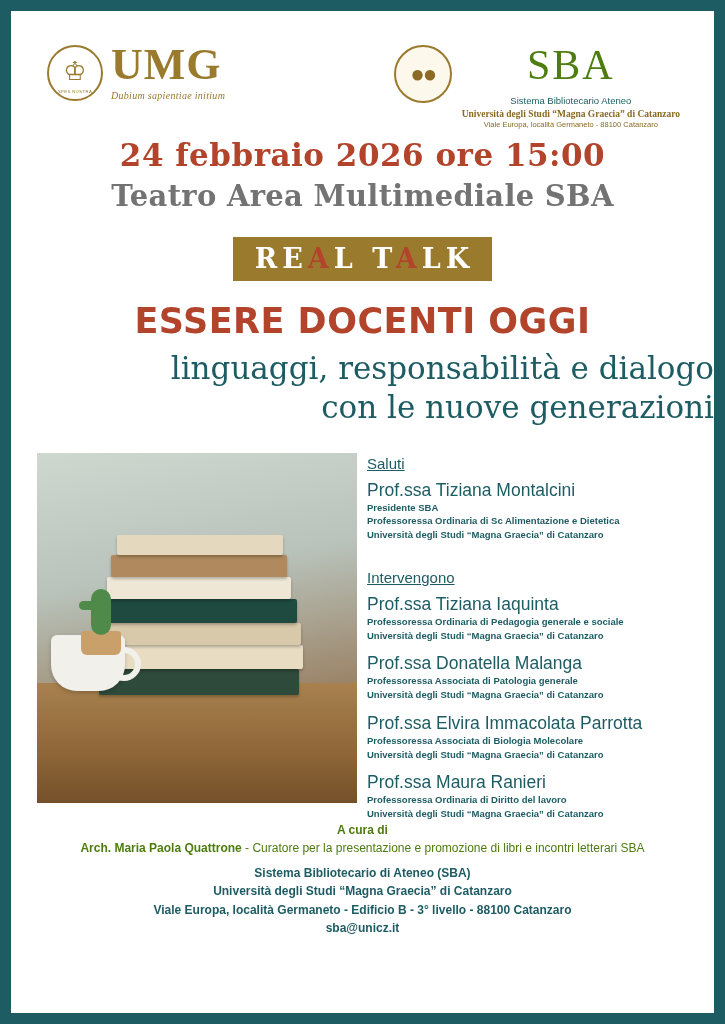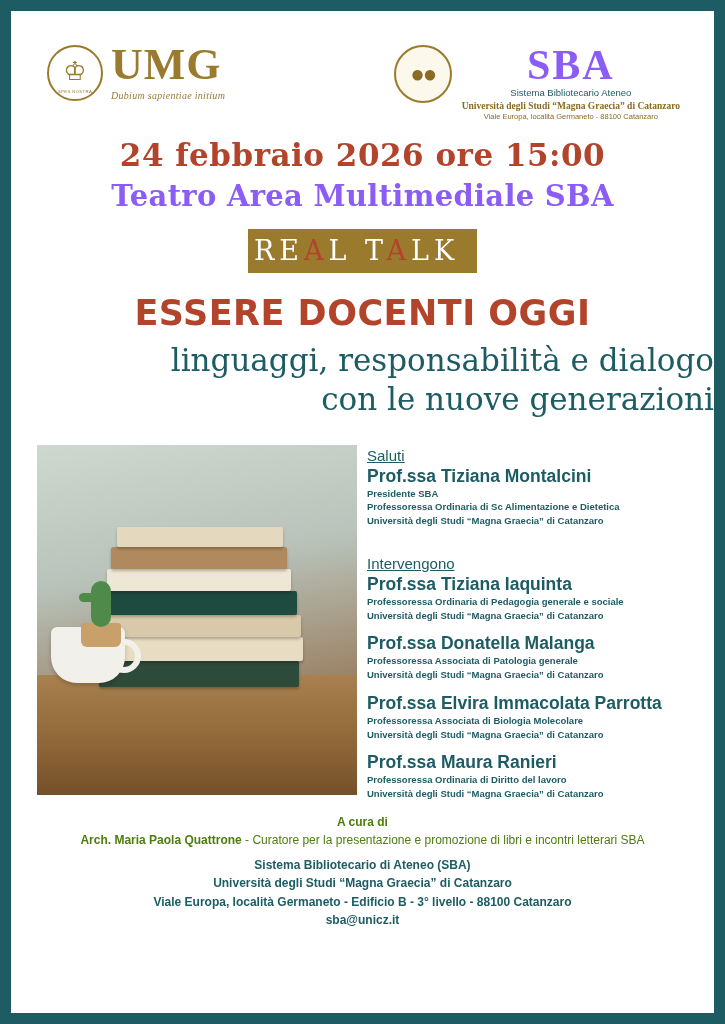--- a/index.html
+++ b/index.html
@@ -115,29 +115,29 @@
     color: #8a6a25;
     letter-spacing: -2px;
   }
   .sba-right {
     margin-left: 10px;
     text-align: center;
   }
   .sba-right .sba-big {
     font-family: "Liberation Serif", serif;
     font-size: 42px;
-    font-weight: bold;
-    color: #8b5cf6;
+    font-weight: normal;
+    color: #4d7c0f;
     line-height: 0.98;
     letter-spacing: 2px;
   }
   .sba-right .sba-sub {
     font-size: 9.5px;
     color: #1d5c63;
-    margin-top: 1px;
+    margin-top: 9px;
   }
   .sba-right .sba-uni {
     font-family: "Liberation Serif", serif;
     font-size: 9.5px;
     font-weight: bold;
     color: #8a6a25;
     margin-top: 3px;
     white-space: nowrap;
   }
   .sba-right .sba-addr {
@@ -154,39 +154,40 @@
     font-size: 31px;
     color: #b3442c;
     letter-spacing: 0.5px;
     margin-top: 6px;
   }
   .venue-line {
     text-align: center;
     font-family: "DejaVu Serif", serif;
     font-weight: bold;
     font-size: 29px;
-    color: #8b5cf6;
+    color: #737373;
     margin-top: 6px;
     letter-spacing: 0.3px;
   }
 
   
   .badge-wrap {
     text-align: center;
     margin-top: 16px;
   }
   .badge {
     display: inline-block;
     background: #9a7b2e;
     color: #ffffff;
     font-family: "DejaVu Serif", serif;
-    font-weight: normal;
+    font-weight: bold;
     font-size: 27px;
     letter-spacing: 5px;
-    padding: 6px 18px 7px 6px;
+    padding: 6px 18px 7px 22px;
+    margin-top: 8px;
   }
   .badge .accent { color: #b3442c; }
 
   
   .title-main {
     text-align: center;
     font-family: "DejaVu Sans", sans-serif;
     font-weight: bold;
     font-size: 35px;
     color: #b3442c;
@@ -292,23 +293,23 @@
     right: 18px;
   }
   .sec-label {
     font-size: 15px;
     color: #1d5c63;
     text-decoration: underline;
     margin-bottom: 2px;
   }
   .sp-name {
     font-size: 17.5px;
-    font-weight: bold;
-    color: #1d5c63;
-    margin-top: 2px;
+    font-weight: normal;
+    color: #1d5c63;
+    margin-top: 8px;
   }
   .sp-role {
     font-size: 9.5px;
     color: #1d5c63;
     font-weight: bold;
     line-height: 1.45;
   }
   .block-gap { height: 16px; }
   .speaker-item { margin-bottom: 11px; }
 

